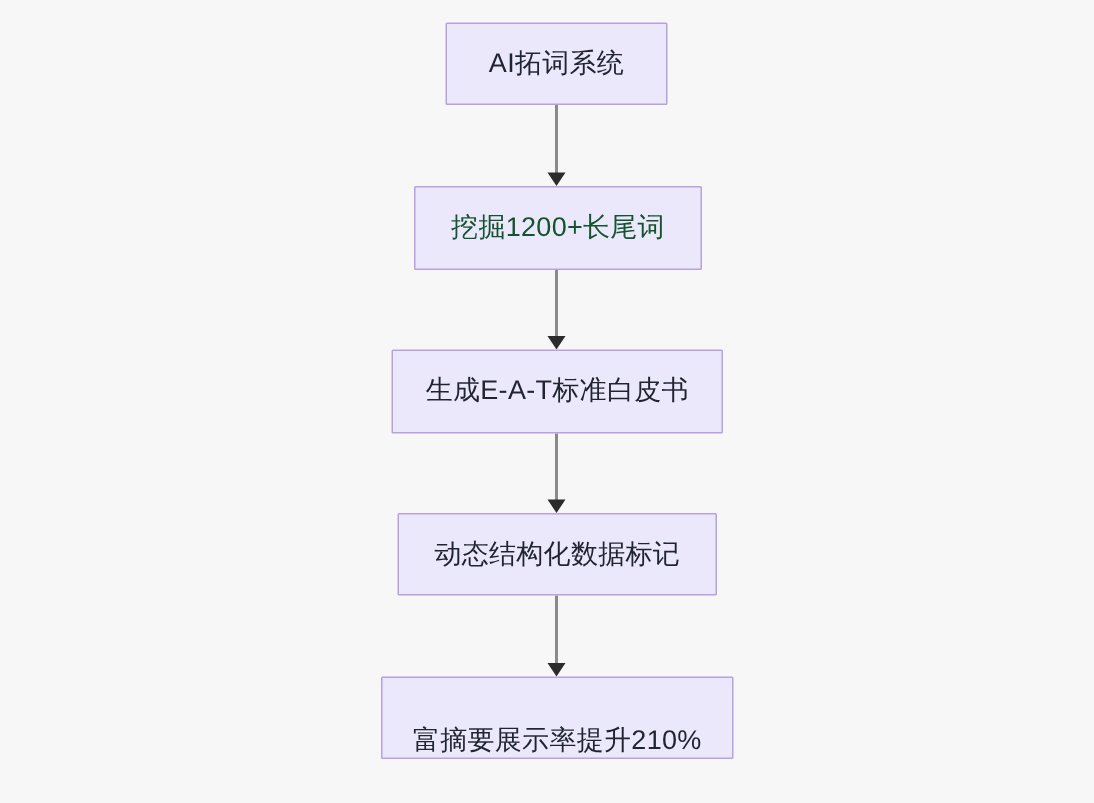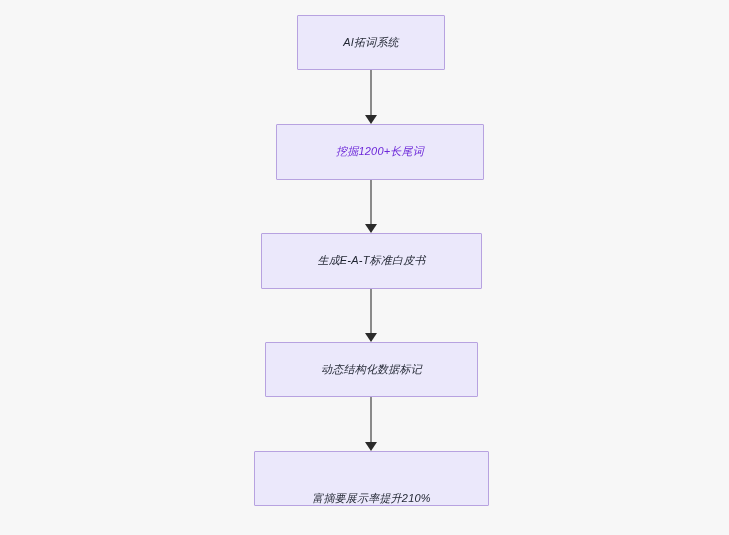--- a/index.html
+++ b/index.html
@@ -23,26 +23,25 @@
   .node {
     position: absolute;
     box-sizing: border-box;
     background: #ebe8fb;
     border: 1.4px solid #b7a2e0;
     border-radius: 1px;
     display: flex;
     align-items: center;
     justify-content: center;
     color: #1f2430;
-    font-size: 11px;
+    font-size: 18px;
     letter-spacing: 0.2px;
     line-height: 1.2;
     white-space: nowrap;
     user-select: none;
-    font-style: italic;
   }
 
   .node-label {
     display: block;
     padding: 0 6px;
   }
 
   .edge {
     position: absolute;
     width: 0;
@@ -86,21 +85,21 @@
     <div class="edge-head" style="top: 44px; border-top-color: rgb(43, 43, 43);"></div>
   </div>
   <div class="edge" id="edge-3" style="left: 371px; top: 397px; height: 54px;">
     <div class="edge-line" style="height: 47px; background: rgb(138, 138, 138);"></div>
     <div class="edge-head" style="top: 45px; border-top-color: rgb(43, 43, 43);"></div>
   </div>
 
   <div class="node" id="node-0" style="left: 297px; top: 15px; width: 148px; height: 55px; background: rgb(235, 232, 251); border-color: rgb(183, 162, 224); color: rgb(31, 36, 48);">
     <span class="node-label">AI拓词系统</span>
   </div>
-  <div class="node" id="node-1" style="left: 276px; top: 124px; width: 208px; height: 56px; background: rgb(235, 232, 251); border-color: rgb(183, 162, 224); color: #6d28d9;">
+  <div class="node" id="node-1" style="left: 276px; top: 124px; width: 192px; height: 56px; background: rgb(235, 232, 251); border-color: rgb(183, 162, 224); color: #14532d;">
     <span class="node-label">挖掘1200+长尾词</span>
   </div>
   <div class="node" id="node-2" style="left: 261px; top: 233px; width: 221px; height: 56px; background: rgb(235, 232, 251); border-color: rgb(183, 162, 224); color: rgb(31, 36, 48);">
     <span class="node-label">生成E-A-T标准白皮书</span>
   </div>
   <div class="node" id="node-3" style="left: 265px; top: 342px; width: 213px; height: 55px; background: rgb(235, 232, 251); border-color: rgb(183, 162, 224); color: rgb(31, 36, 48);">
     <span class="node-label">动态结构化数据标记</span>
   </div>
   <div class="node" id="node-4" style="left: 254px; top: 451px; width: 235px; height: 55px; background: rgb(235, 232, 251); border-color: rgb(183, 162, 224); color: rgb(31, 36, 48); align-items: flex-end;">
     <span class="node-label">富摘要展示率提升210%</span>

